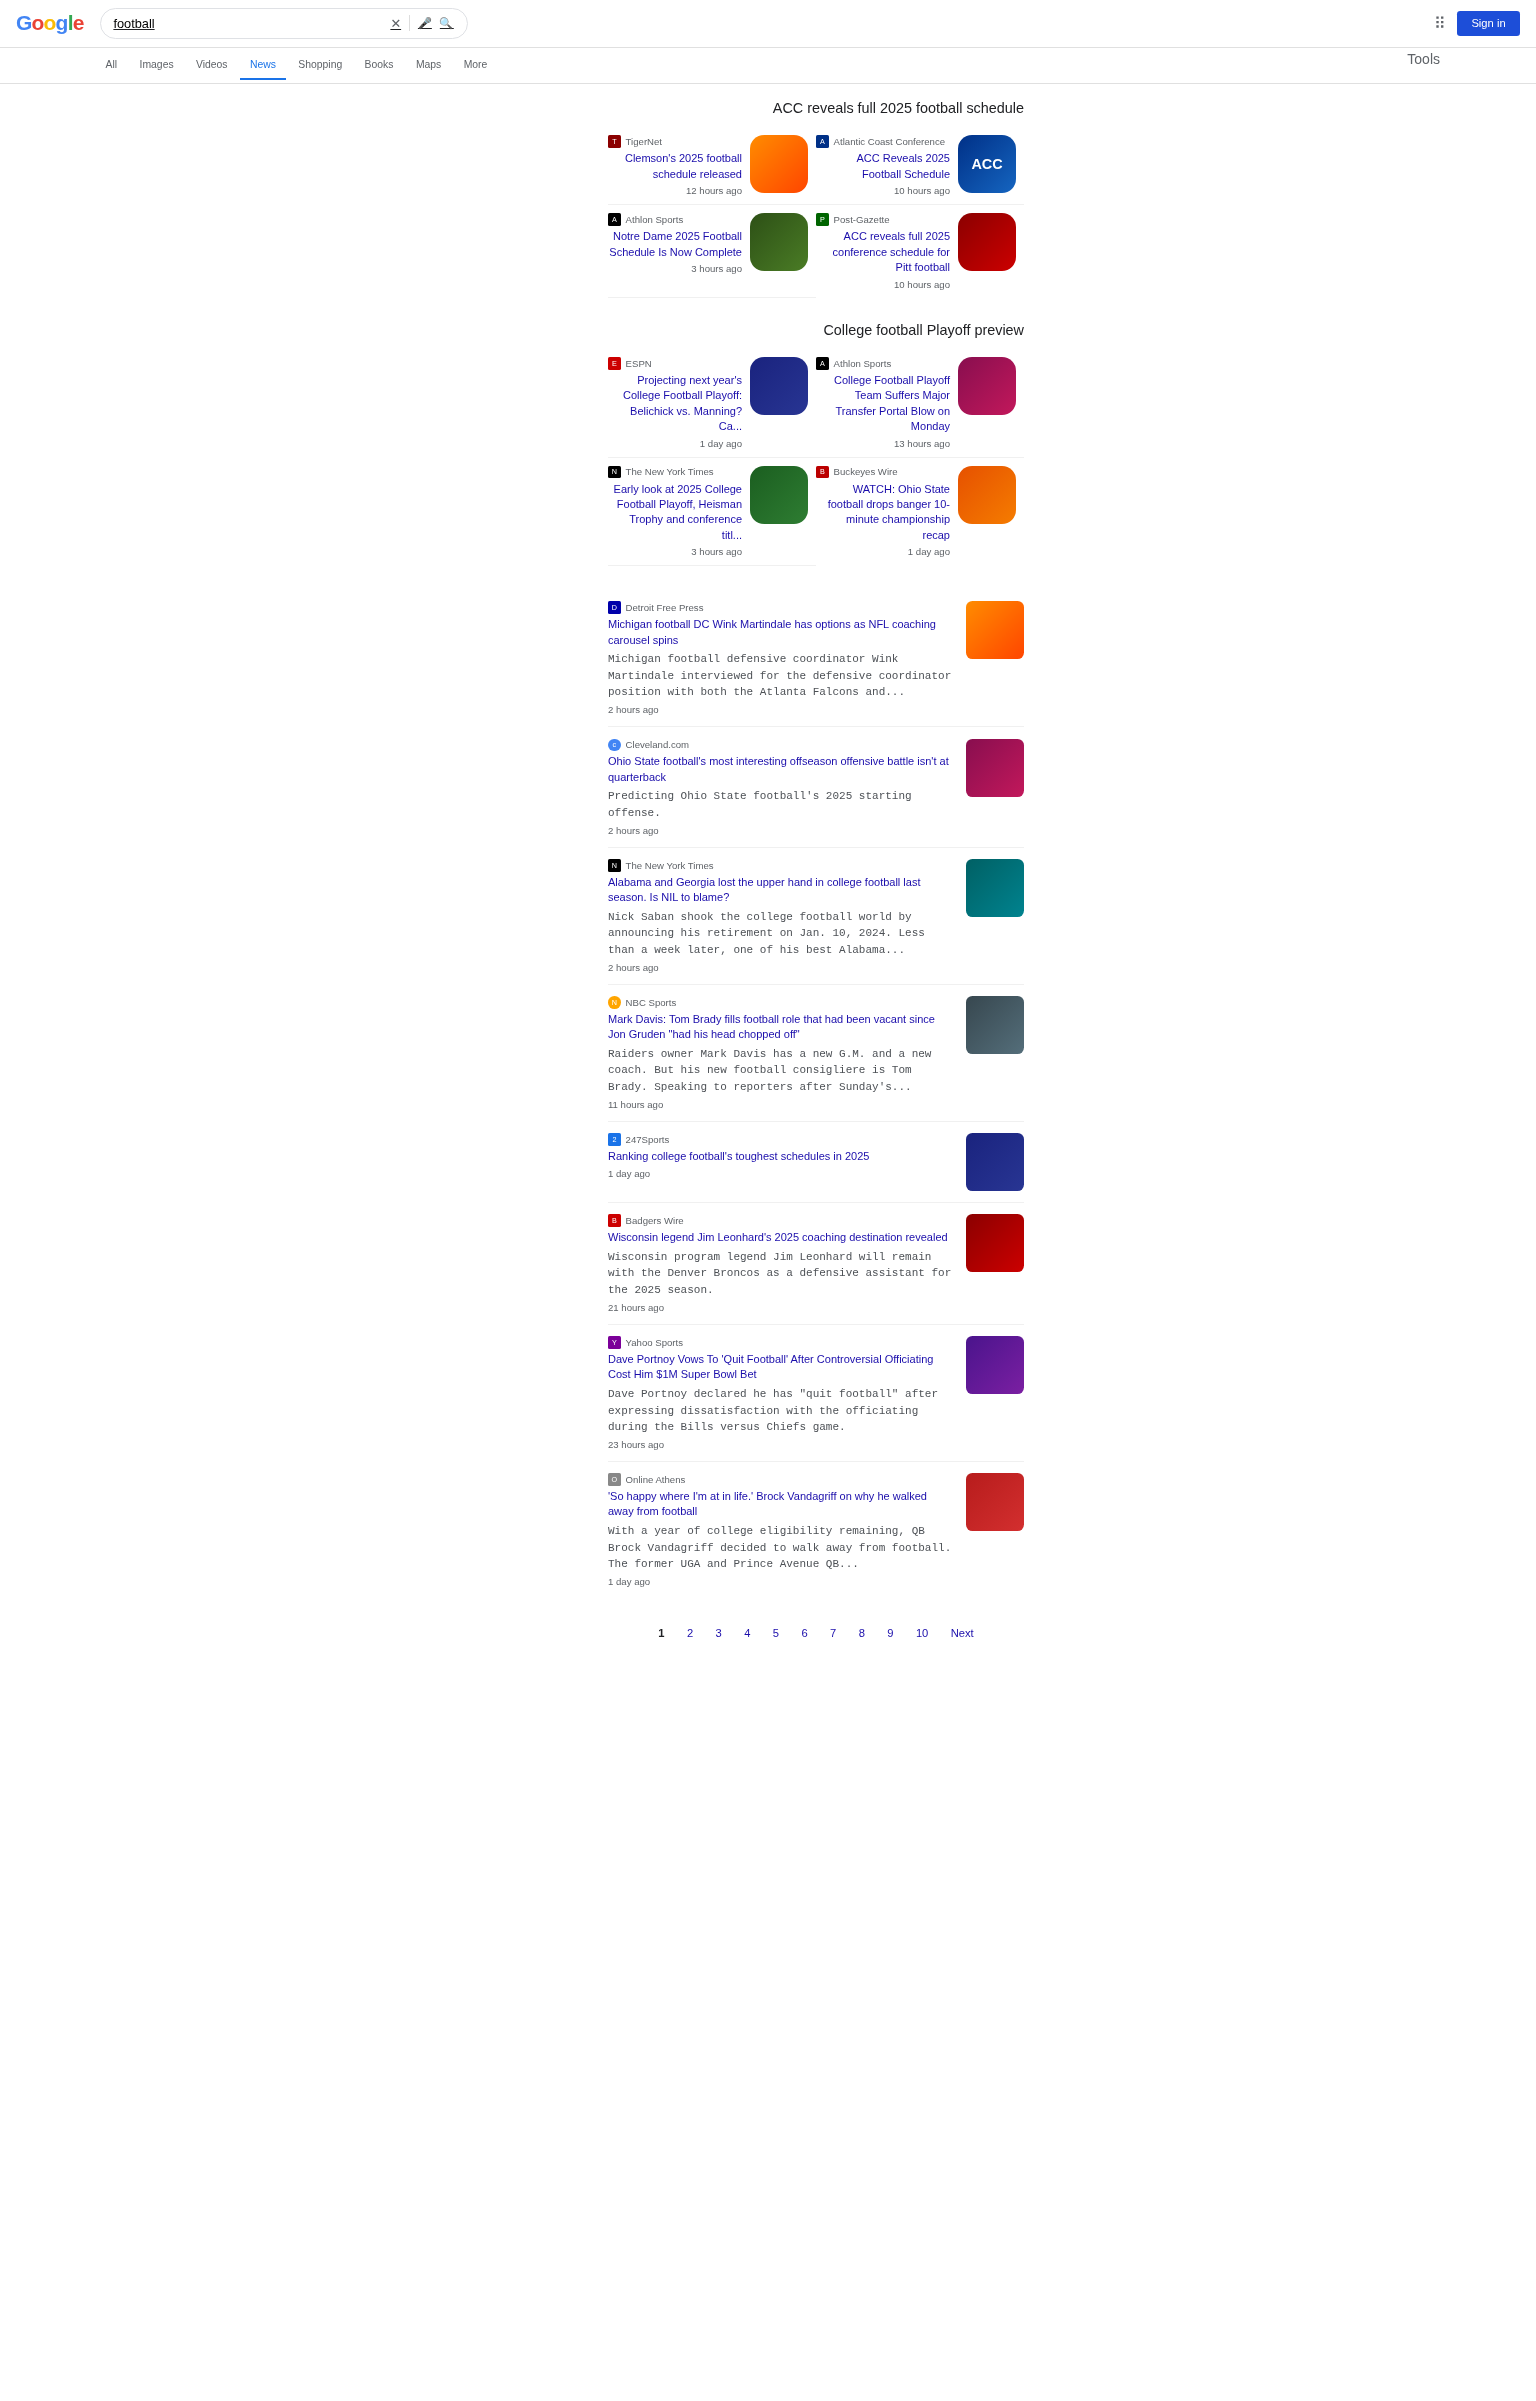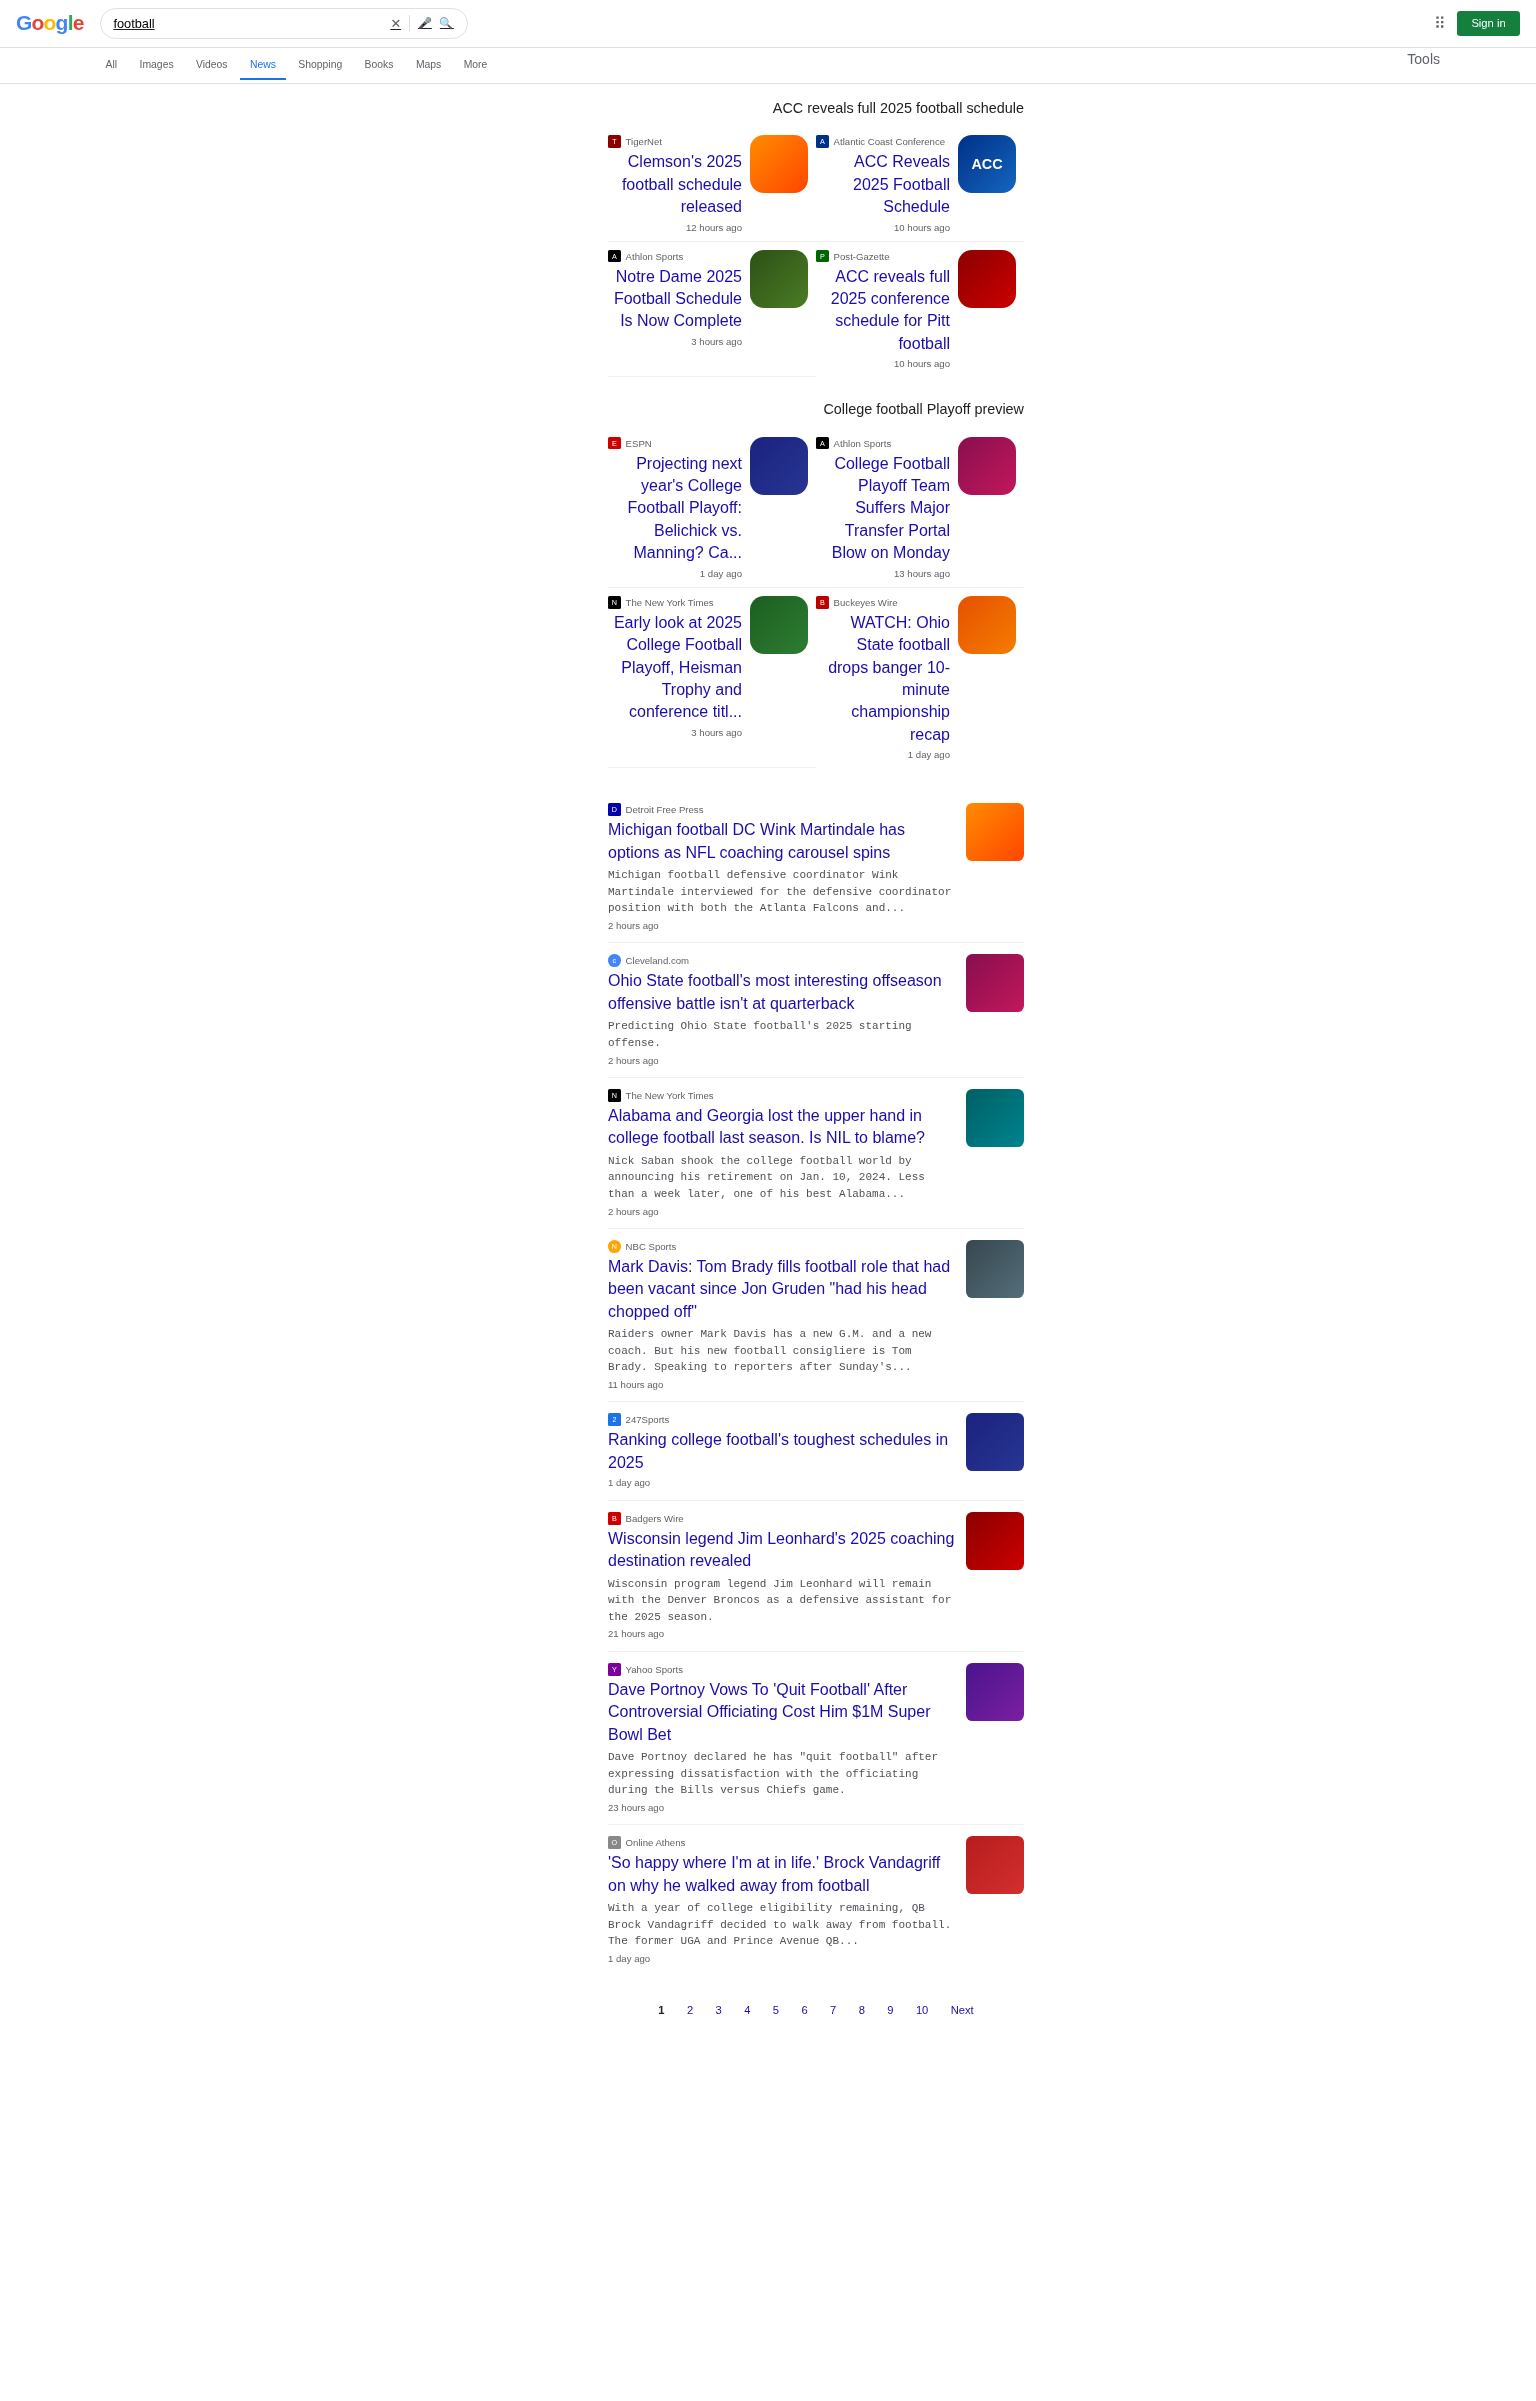--- a/index.html
+++ b/index.html
@@ -13,21 +13,21 @@
     .logo-o2 { color: #FBBC05; }
     .logo-g2 { color: #4285F4; }
     .logo-l { color: #34A853; }
     .logo-e { color: #EA4335; }
 
     .search-bar { display: flex; align-items: center; border: 0.8px solid #dfe1e5; border-radius: 19px; padding: 6.4px 12.8px; width: 368px; gap: 8px; text-decoration: underline; }
     .search-bar input { border: none; outline: none; font-size: 12.8px; flex: 1; }
     .search-icons { display: flex; gap: 8px; align-items: center; color: #5f6368; }
     .header-right { margin-left: auto; display: flex; align-items: center; gap: 11.2px; }
     .apps-icon { color: #5f6368; font-size: 16px; cursor: pointer; }
-    .sign-in-btn { background: #15803d; color: #fff; border: none; border-radius: 3.2px; padding: 6.4px 14.4px; font-size: 11.2px; cursor: pointer; }
+    .sign-in-btn { background: #1d4ed8; color: #fff; border: none; border-radius: 3.2px; padding: 6.4px 14.4px; font-size: 11.2px; cursor: pointer; }
 
     
     .nav { display: flex; align-items: flex-start; padding: 3.2px 96px; border-bottom: 0.8px solid #e0e0e0; gap: 3.2px; }
     .nav-item { padding: 8px 9.6px; color: #5f6368; font-size: 10.4px; cursor: pointer; text-decoration: none; border-bottom: 2.4px solid transparent; }
     .nav-item.active { color: #1a73e8; border-bottom: 2.4px solid #1a73e8; font-weight: 500; }
     .nav-tools { margin-left: auto; color: #5f6368; font-size: 14px; cursor: pointer; }
 
     
     .content { max-width: 512px; margin: 0 auto; padding: 16px 0 32px 96px; }
 
@@ -39,21 +39,21 @@
     .news-grid { display: grid; grid-template-columns: 1fr 1fr; gap: 0; }
     .news-grid-item { padding: 8px 8px 8px 0; border-bottom: 0.8px solid #f0f0f0; }
     .news-grid-item:last-child { border-bottom: none; }
 
     .news-item-inner { display: flex; gap: 8px; align-items: flex-start; }
     .news-item-text { flex: 1; }
 
     .source-row { display: flex; align-items: center; gap: 4.8px; margin-bottom: 3.2px; }
     .source-icon { width: 12.8px; height: 12.8px; border-radius: 1.6px; display: inline-block; }
     .source-name { font-size: 9.6px; color: #5f6368; }
-    .news-title { font-size: 16px; color: #1a0dab; line-height: 1.4; margin-bottom: 3.2px; cursor: pointer; }
+    .news-title { font-size: 11px; color: #1a0dab; line-height: 1.4; margin-bottom: 3.2px; cursor: pointer; }
     .news-time { font-size: 9.6px; color: #5f6368; }
     .news-thumb { width: 58px; height: 58px; object-fit: cover; border-radius: 14px; background: #e0e0e0; flex-shrink: 0; overflow: hidden; }
 
     
     .single-news-item { display: flex; gap: 11.2px; align-items: flex-start; padding: 11.2px 0; border-bottom: 0.8px solid #f0f0f0; }
     .single-news-item:last-child { border-bottom: none; }
     .single-news-text { flex: 1; }
     .single-news-snippet { font-size: 11px; color: #4d5156; line-height: 1.5; margin: 3.2px 0; font-family: Liberation Mono, monospace; }
     .single-news-thumb { width: 58px; height: 58px; border-radius: 6.4px; background: #e0e0e0; flex-shrink: 0; }
 

